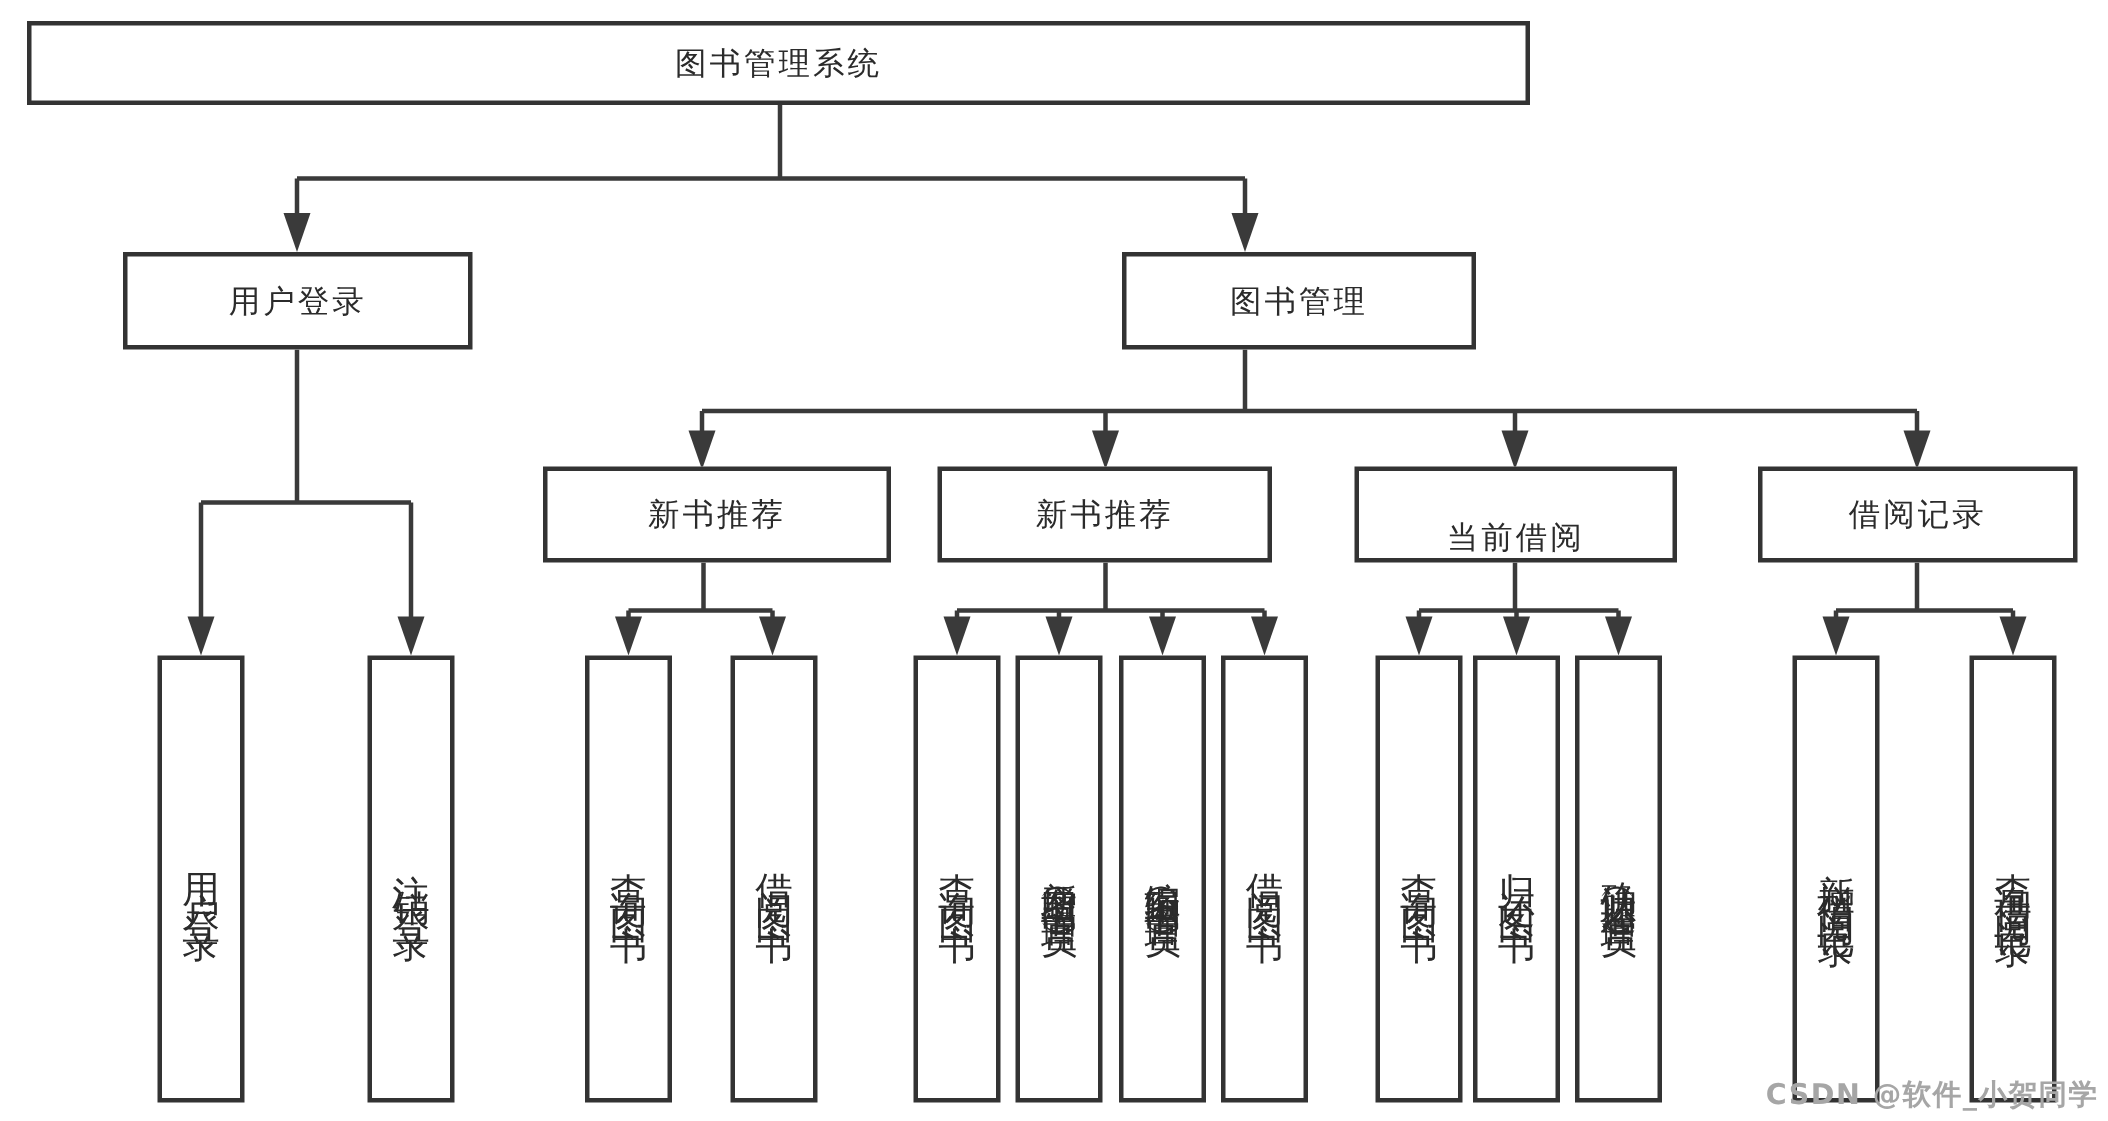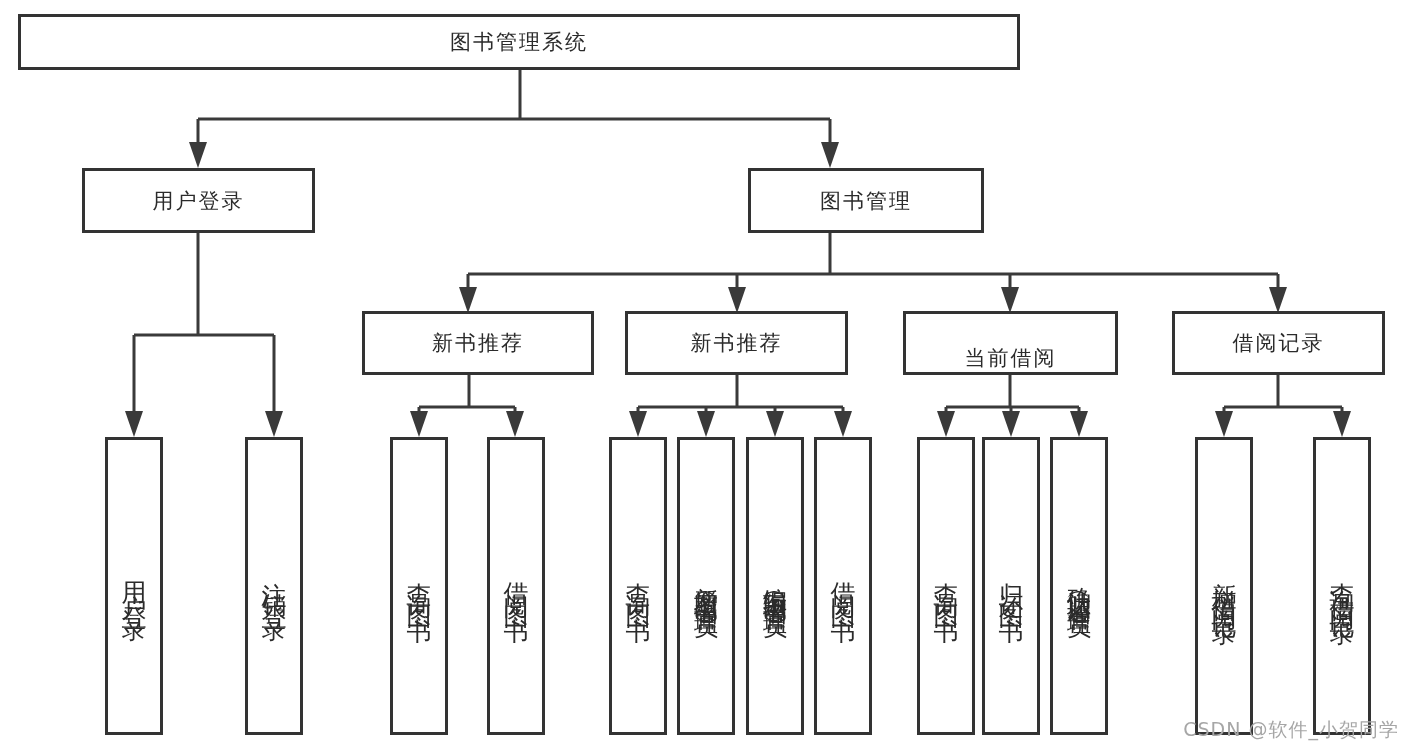--- a/index.html
+++ b/index.html
@@ -35,20 +35,21 @@
   .node.v.tight { letter-spacing: 4px; font-size: 24px; }
   .watermark {
     position: absolute;
     right: 6px;
     bottom: 4px;
     font-size: 19px;
     color: #a6a6a6;
     letter-spacing: 1px;
     z-index: 3;
     font-family: "DejaVu Sans", "Liberation Sans", sans-serif;
+    font-weight: bold;
   }
 </style>
 </head>
 <body>
 
 <div class="canvas">
 
   <svg class="wires" width="1405" height="747" viewBox="0 0 1405 747">
     <g fill="none" stroke-width="3" stroke="#3a3a3a">
 

